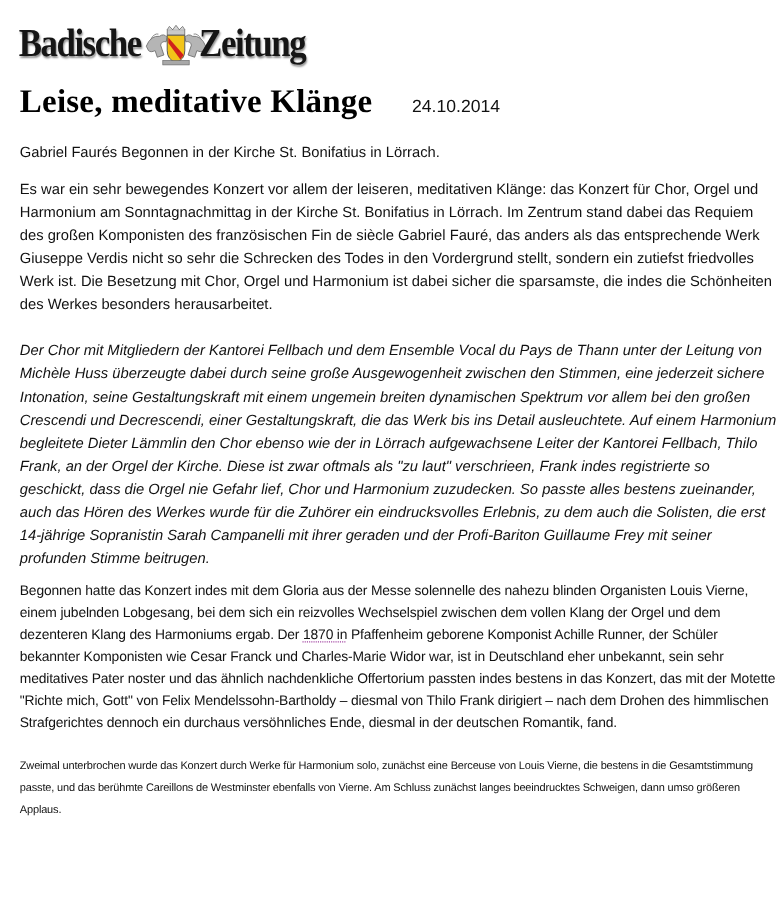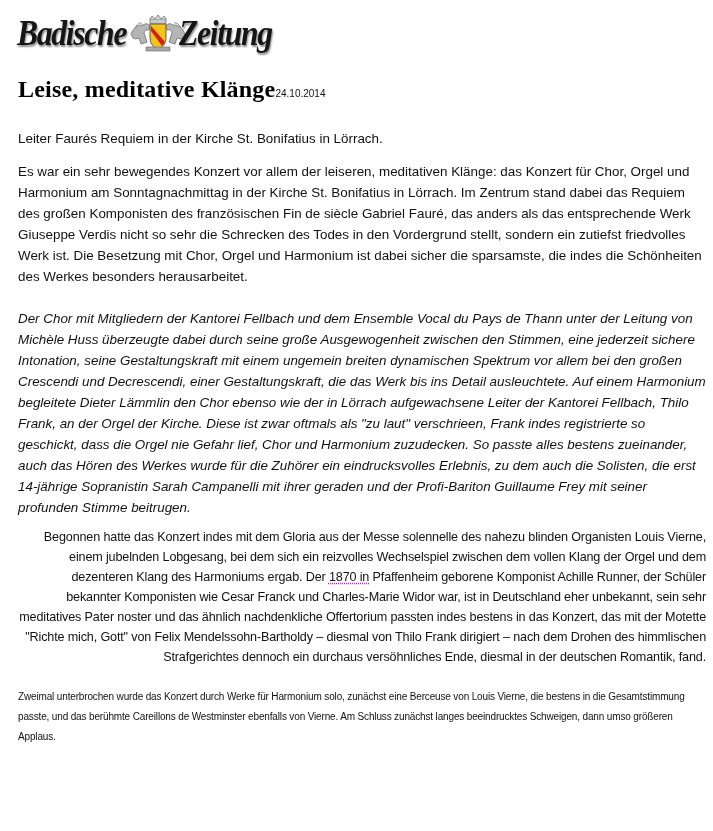--- a/index.html
+++ b/index.html
@@ -13,23 +13,22 @@
       overflow: hidden;
       position: relative;
       color: #111111;
     }
     .logo {
       position: absolute;
       left: 17px;
       top: 12px;
       height: 48px;
       display: flex;
-      align-items: flex-start;
+      align-items: flex-end;
       white-space: nowrap;
-      font-style: italic;
     }
     .logo-word {
       font-family: "Liberation Serif", serif;
       font-weight: bold;
       font-size: 36px;
       letter-spacing: -1.5px;
       color: #151515;
       text-shadow: 1px 2px 2px rgba(0,0,0,0.45);
       transform: scaleX(0.88);
       transform-origin: left center;
@@ -49,30 +48,31 @@
     .headline-row {
       position: absolute;
       left: 18px;
       top: 76px;
       display: flex;
       align-items: baseline;
     }
     .headline {
       font-family: "Liberation Serif", serif;
       font-weight: bold;
-      font-size: 24px;
+      font-size: 30px;
       color: #000000;
       margin: 0;
       letter-spacing: 0.2px;
       text-align: right;
     }
     .date {
       font-family: "Liberation Sans", sans-serif;
-      font-size: 10px;
+      font-size: 16px;
       color: #111111;
+      margin-left: 36px;
     }
     .article {
       position: absolute;
       left: 18px;
       top: 128px;
       width: 688px;
       font-family: "Liberation Sans", sans-serif;
       font-size: 13.4px;
       line-height: 21px;
       color: #111111;
@@ -83,21 +83,20 @@
     .subtitle {
       margin-bottom: 12px !important;
     }
     .p1 { margin-bottom: 21px !important; }
     .p2 { margin-bottom: 9px !important; font-style: italic; }
     .p3 {
       font-size: 12.6px;
       line-height: 20px;
       letter-spacing: -0.15px;
       margin-bottom: 20px !important;
-      text-align: right;
     }
     .p4 {
       font-size: 10px;
       line-height: 20px;
       letter-spacing: -0.15px;
     }
     .underlined-link {
       text-decoration: underline dotted #a040a0;
       text-underline-offset: 2px;
     }
@@ -127,18 +126,18 @@
   </span>
   <span class="logo-word second">Zeitung</span>
 </div>
 
 <div class="headline-row">
   <h1 class="headline">Leise, meditative Klänge</h1>
   <span class="date">24.10.2014</span>
 </div>
 
 <div class="article">
-  <p class="subtitle">Leiter Faurés Requiem in der Kirche St. Bonifatius in Lörrach.</p>
+  <p class="subtitle">Gabriel Faurés Begonnen in der Kirche St. Bonifatius in Lörrach.</p>
   <p class="p1">Es war ein sehr bewegendes Konzert vor allem der leiseren, meditativen Klänge: das Konzert für Chor, Orgel und Harmonium am Sonntagnachmittag in der Kirche St. Bonifatius in Lörrach. Im Zentrum stand dabei das Requiem des großen Komponisten des französischen Fin de siècle Gabriel Fauré, das anders als das entsprechende Werk Giuseppe Verdis nicht so sehr die Schrecken des Todes in den Vordergrund stellt, sondern ein zutiefst friedvolles Werk ist. Die Besetzung mit Chor, Orgel und Harmonium ist dabei sicher die sparsamste, die indes die Schönheiten des Werkes besonders herausarbeitet.</p>
   <p class="p2">Der Chor mit Mitgliedern der Kantorei Fellbach und dem Ensemble Vocal du Pays de Thann unter der Leitung von Michèle Huss überzeugte dabei durch seine große Ausgewogenheit zwischen den Stimmen, eine jederzeit sichere Intonation, seine Gestaltungskraft mit einem ungemein breiten dynamischen Spektrum vor allem bei den großen Crescendi und Decrescendi, einer Gestaltungskraft, die das Werk bis ins Detail ausleuchtete. Auf einem Harmonium begleitete Dieter Lämmlin den Chor ebenso wie der in Lörrach aufgewachsene Leiter der Kantorei Fellbach, Thilo Frank, an der Orgel der Kirche. Diese ist zwar oftmals als "zu laut" verschrieen, Frank indes registrierte so geschickt, dass die Orgel nie Gefahr lief, Chor und Harmonium zuzudecken. So passte alles bestens zueinander, auch das Hören des Werkes wurde für die Zuhörer ein eindrucksvolles Erlebnis, zu dem auch die Solisten, die erst 14-jährige Sopranistin Sarah Campanelli mit ihrer geraden und der Profi-Bariton Guillaume Frey mit seiner profunden Stimme beitrugen.</p>
   <p class="p3"><span>Begonnen hatte das Konzert indes mit dem Gloria aus der Messe solennelle des nahezu blinden Organisten Louis Vierne, einem jubelnden Lobgesang, bei dem sich ein reizvolles Wechselspiel zwischen dem vollen Klang der Orgel und dem dezenteren Klang des Harmoniums ergab. Der </span><span class="underlined-link">1870 in</span><span> Pfaffenheim geborene Komponist Achille Runner, der Schüler bekannter Komponisten wie Cesar Franck und Charles-Marie Widor war, ist in Deutschland eher unbekannt, sein sehr meditatives Pater noster und das ähnlich nachdenkliche Offertorium passten indes bestens in das Konzert, das mit der Motette "Richte mich, Gott" von Felix Mendelssohn-Bartholdy – diesmal von Thilo Frank dirigiert – nach dem Drohen des himmlischen Strafgerichtes dennoch ein durchaus versöhnliches Ende, diesmal in der deutschen Romantik, fand.</span></p>
   <p class="p4">Zweimal unterbrochen wurde das Konzert durch Werke für Harmonium solo, zunächst eine Berceuse von Louis Vierne, die bestens in die Gesamtstimmung passte, und das berühmte Careillons de Westminster ebenfalls von Vierne. Am Schluss zunächst langes beeindrucktes Schweigen, dann umso größeren Applaus.</p>
 </div>
 
 </body></html>

